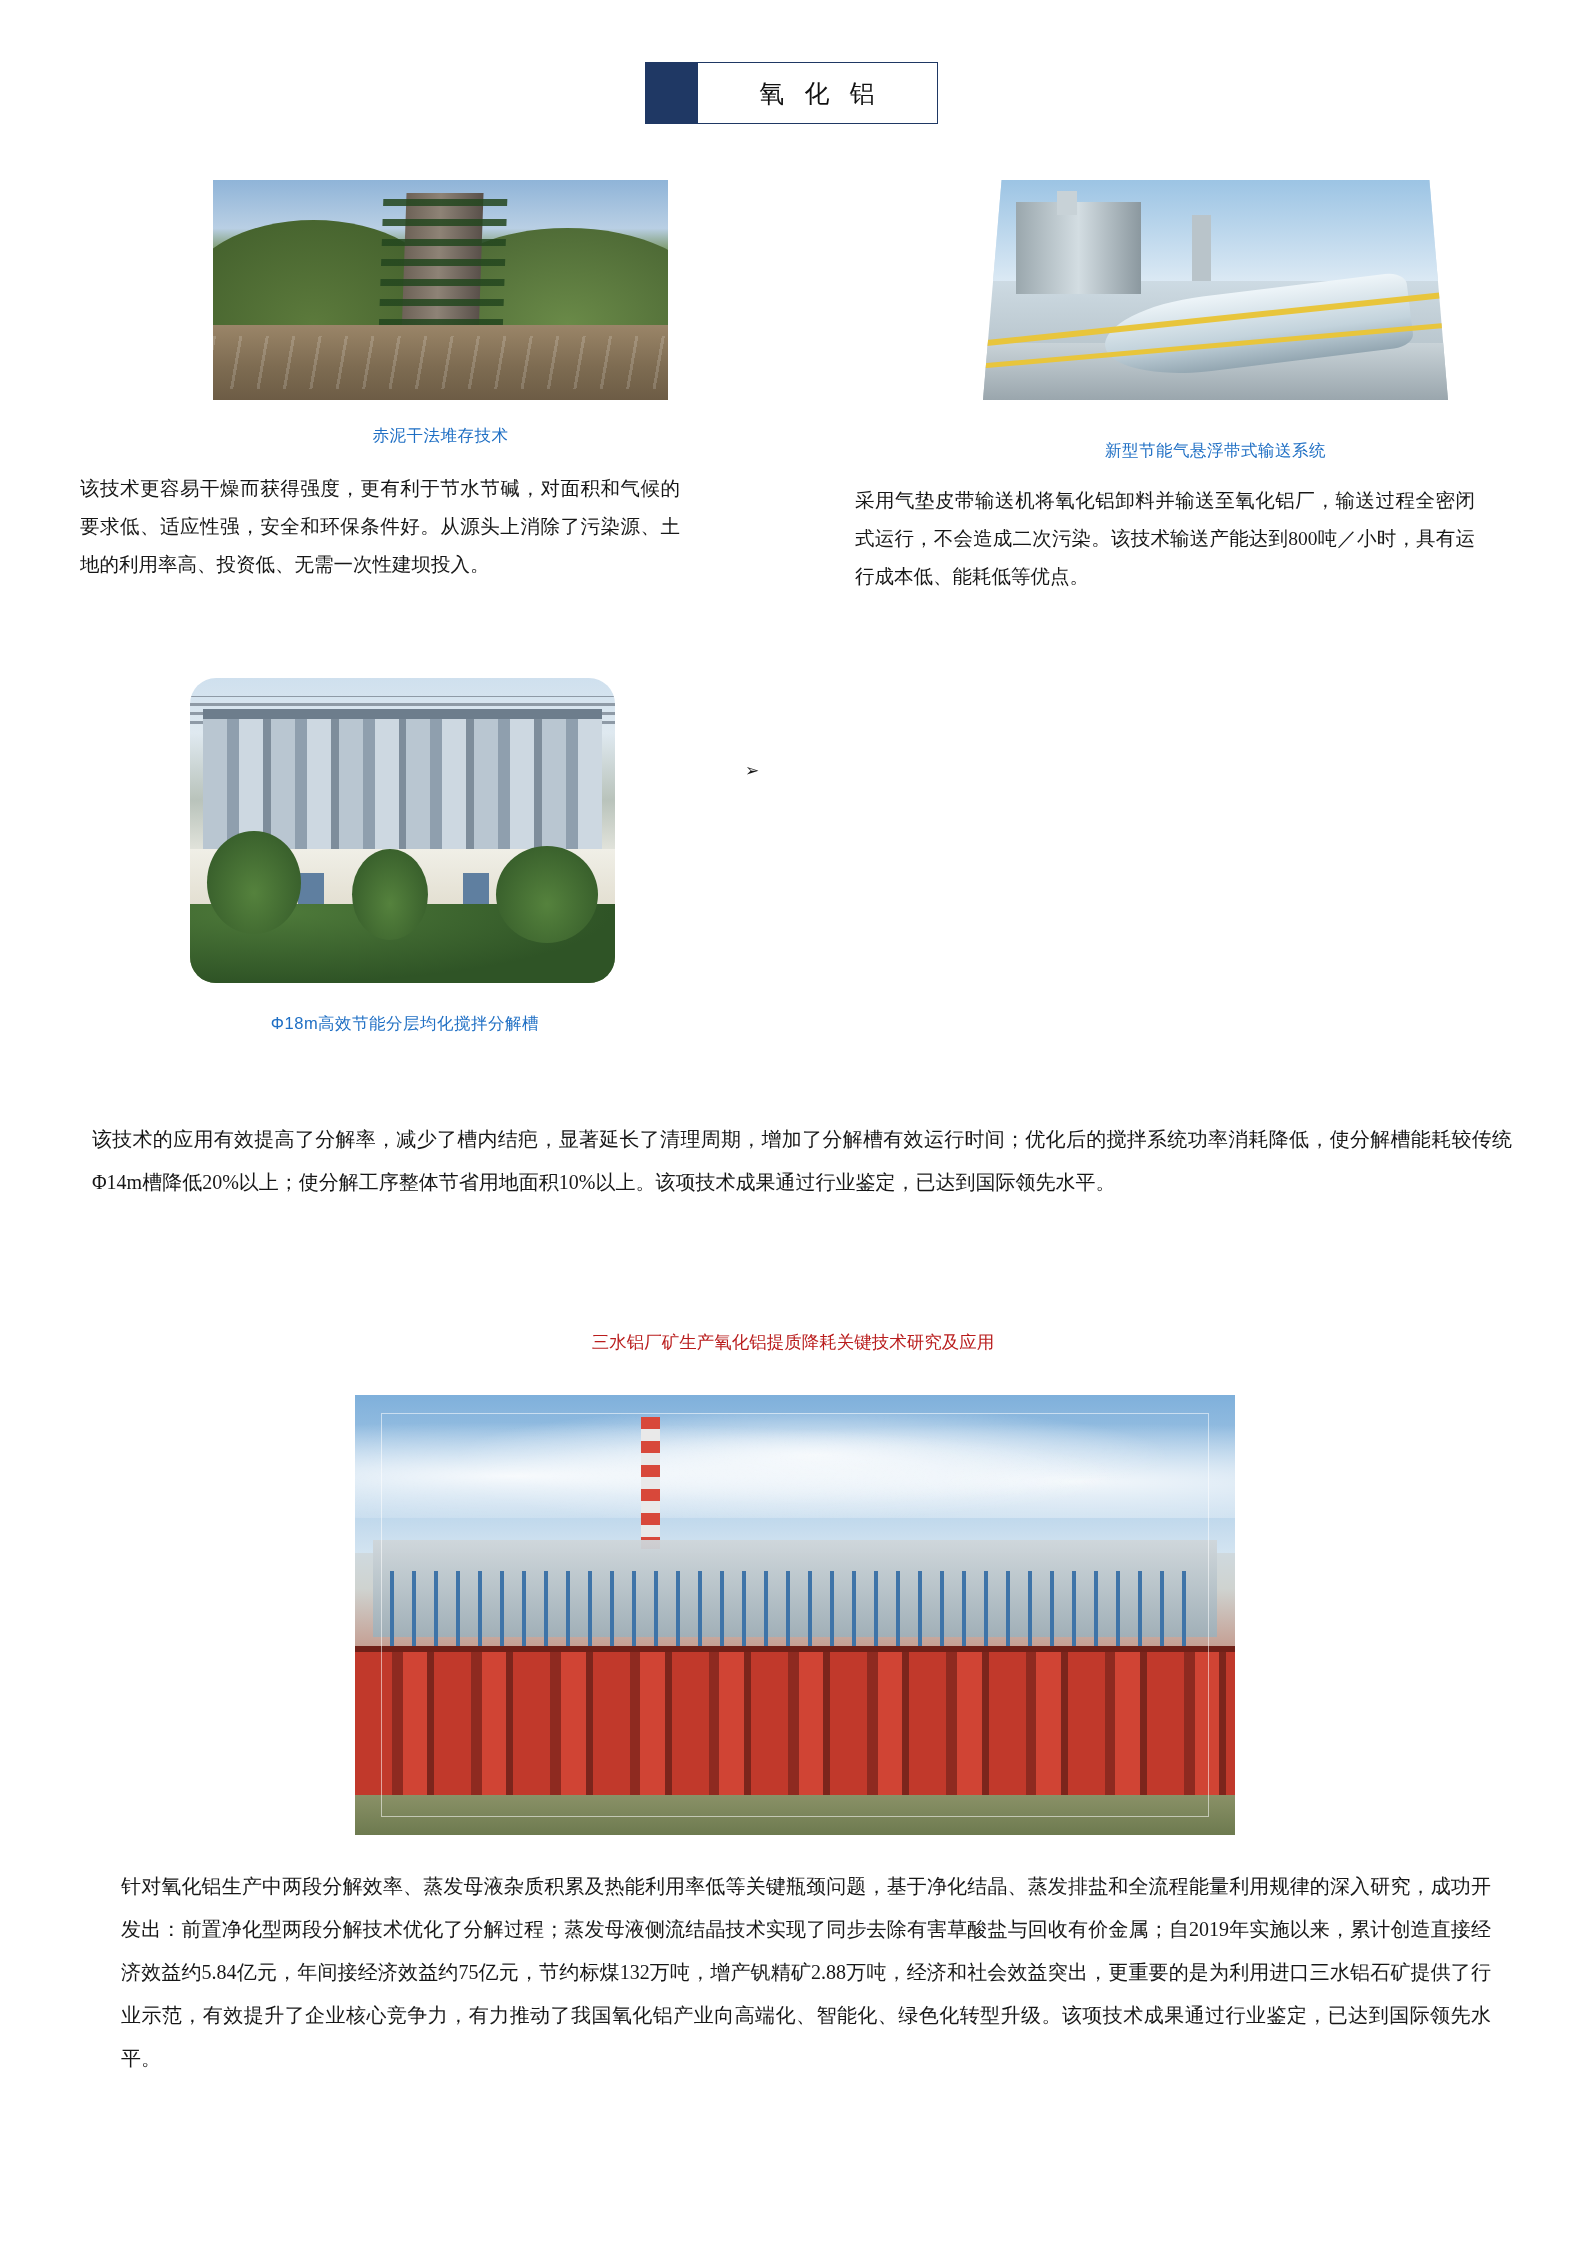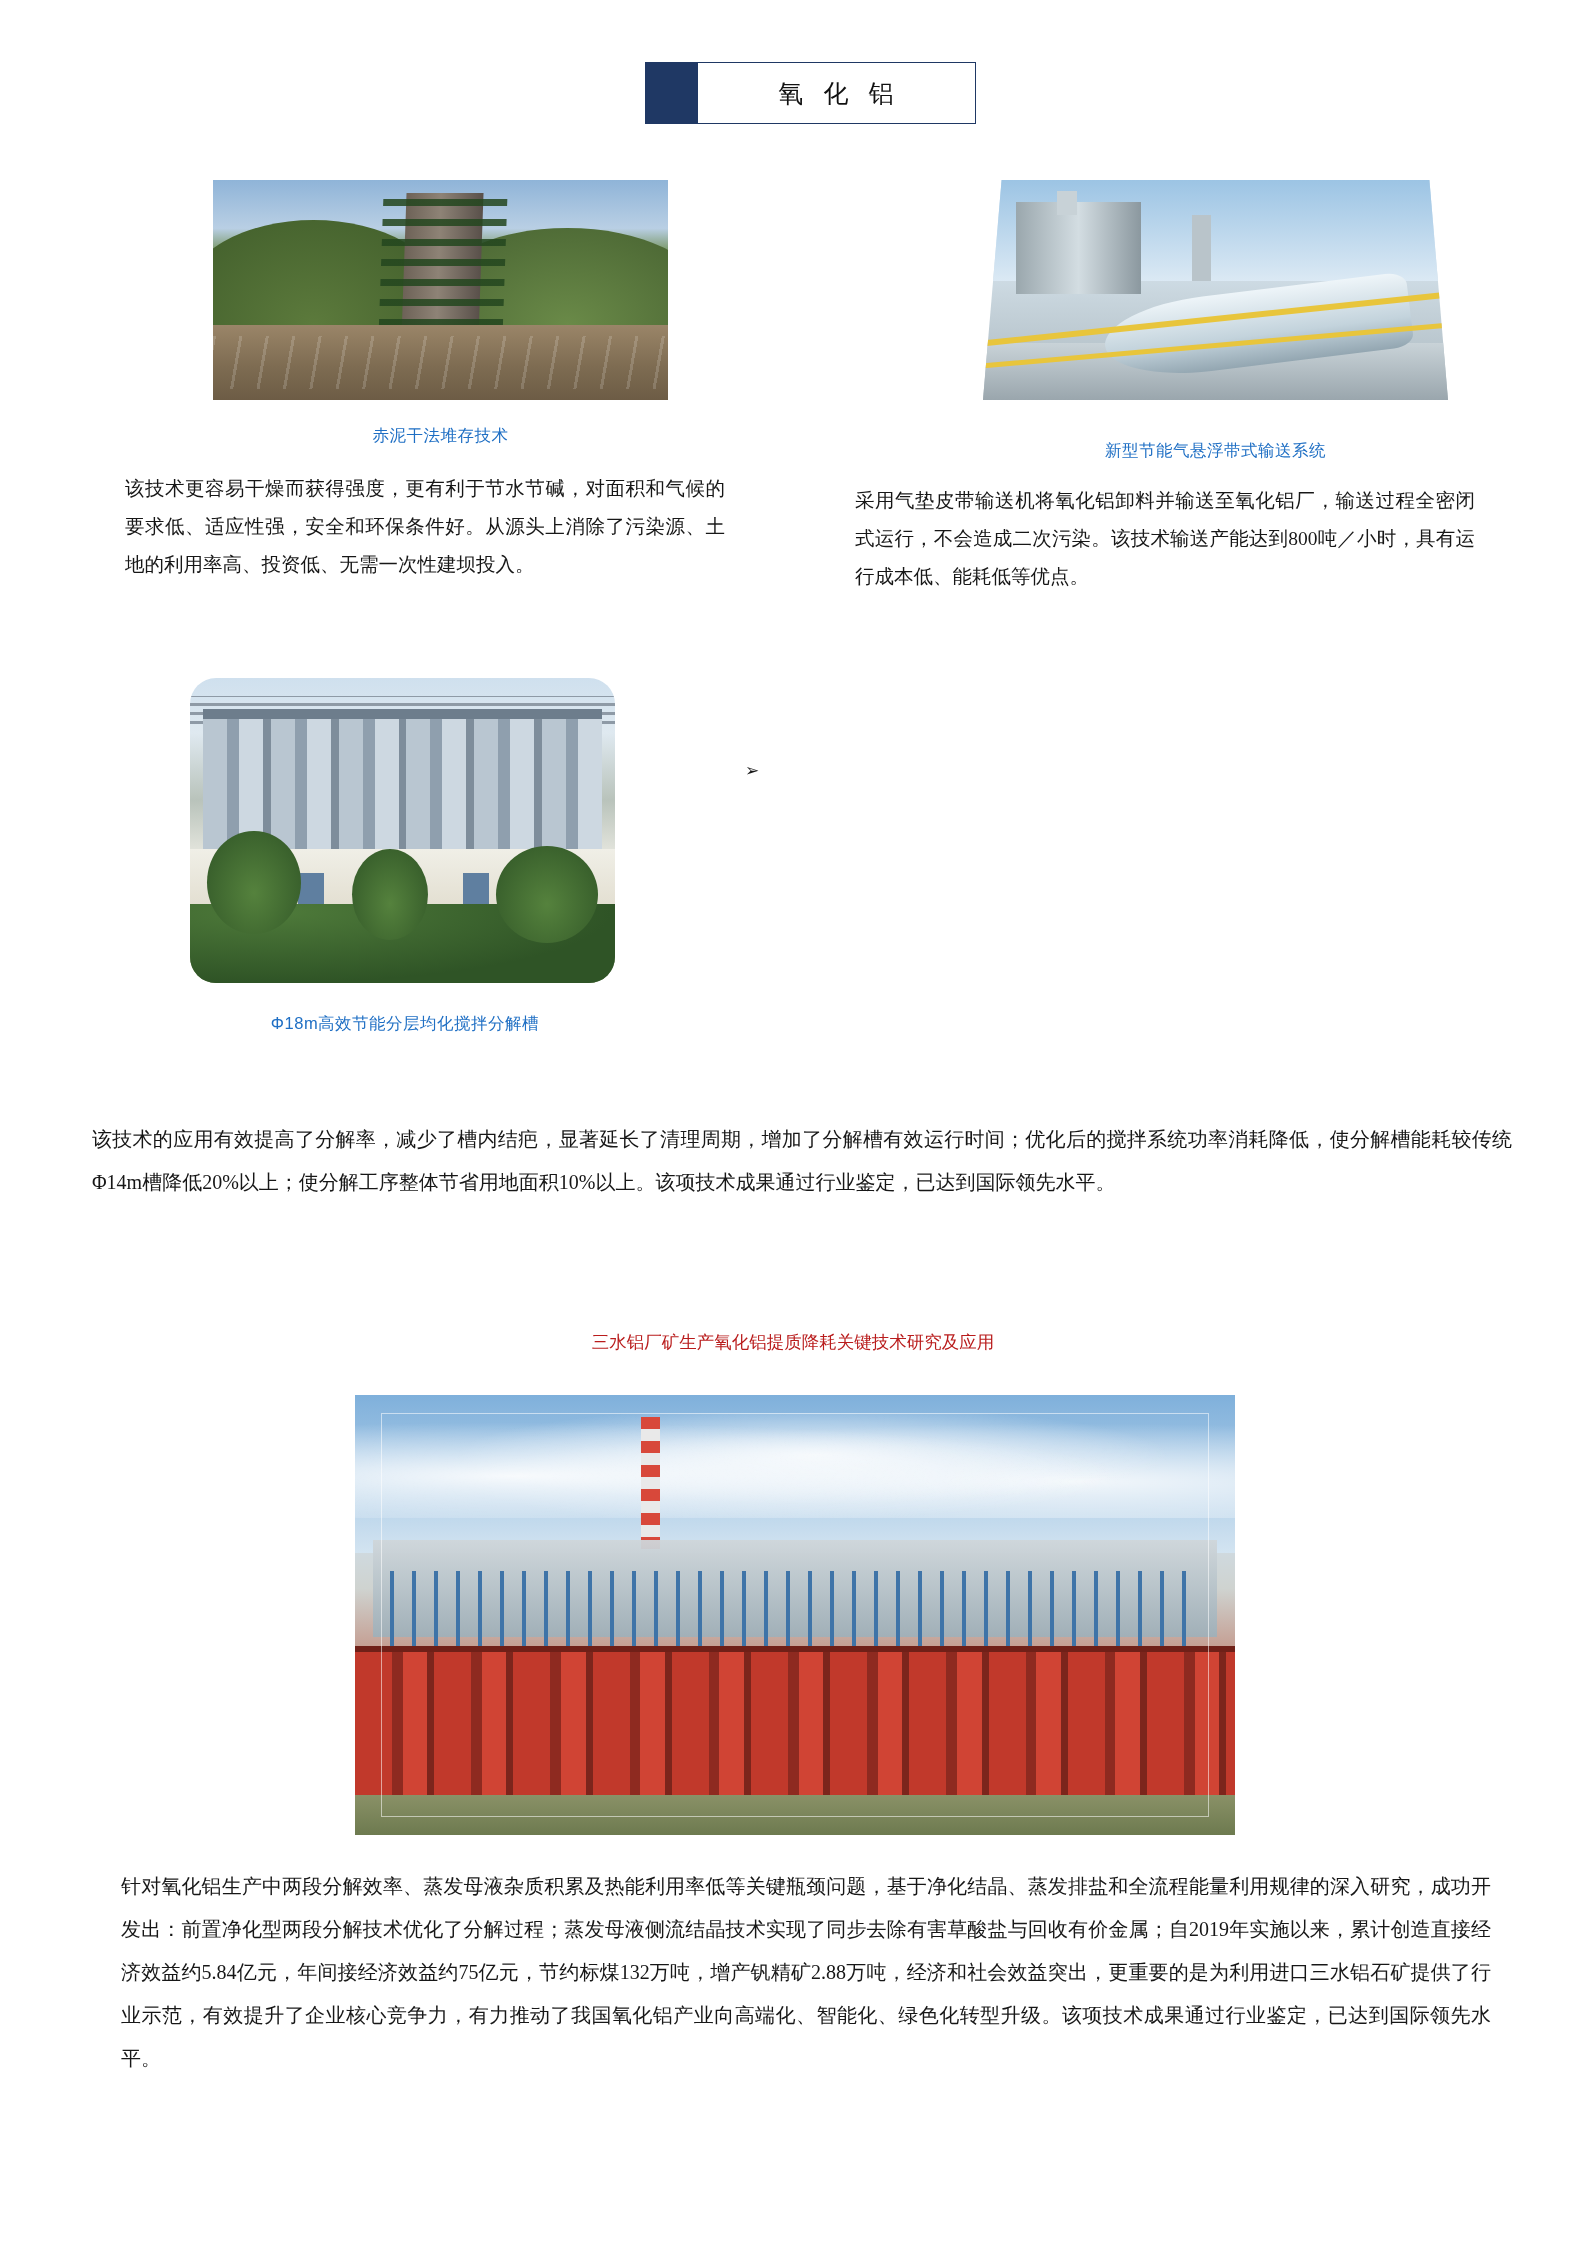--- a/index.html
+++ b/index.html
@@ -14,21 +14,21 @@
     font-family: "Liberation Serif", serif;
     color: #1a1a1a;
     overflow: hidden;
   }
 
   
   .title-wrap {
     position: absolute;
     left: 645px;
     top: 62px;
-    width: 331px;
+    width: 293px;
     height: 62px;
     display: flex;
     align-items: stretch;
     border: 1px solid #1f3864;
     background: #ffffff;
     box-sizing: border-box;
   }
   .title-block {
     width: 52px;
     background: #1f3864;
@@ -274,21 +274,21 @@
 </div>
 
 <div class="photo" id="photo-red-mud">
   <div class="hill-l"></div>
   <div class="hill-r"></div>
   <div class="tower"></div>
   <div class="ground"></div>
 </div>
 <div class="caption" style="left:213px; top:425px; width:455px;">赤泥干法堆存技术</div>
 
-<div class="body-text" style="left:80px; top:470px; width:600px;margin-left:45px;">该技术更容易干燥而获得强度，更有利于节水节碱，对面积和气候的要求低、适应性强，安全和环保条件好。从源头上消除了污染源、土地的利用率高、投资低、无需一次性建坝投入。</div>
+<div class="body-text" style="left:80px; top:470px; width:600px;">该技术更容易干燥而获得强度，更有利于节水节碱，对面积和气候的要求低、适应性强，安全和环保条件好。从源头上消除了污染源、土地的利用率高、投资低、无需一次性建坝投入。</div>
 
 <div class="photo" id="photo-conveyor">
   <div class="sky"></div>
   <div class="plant"></div>
   <div class="stack"></div>
   <div class="deck"></div>
   <div class="tube"></div>
   <div class="rail"></div>
   <div class="rail2"></div>
 </div>

